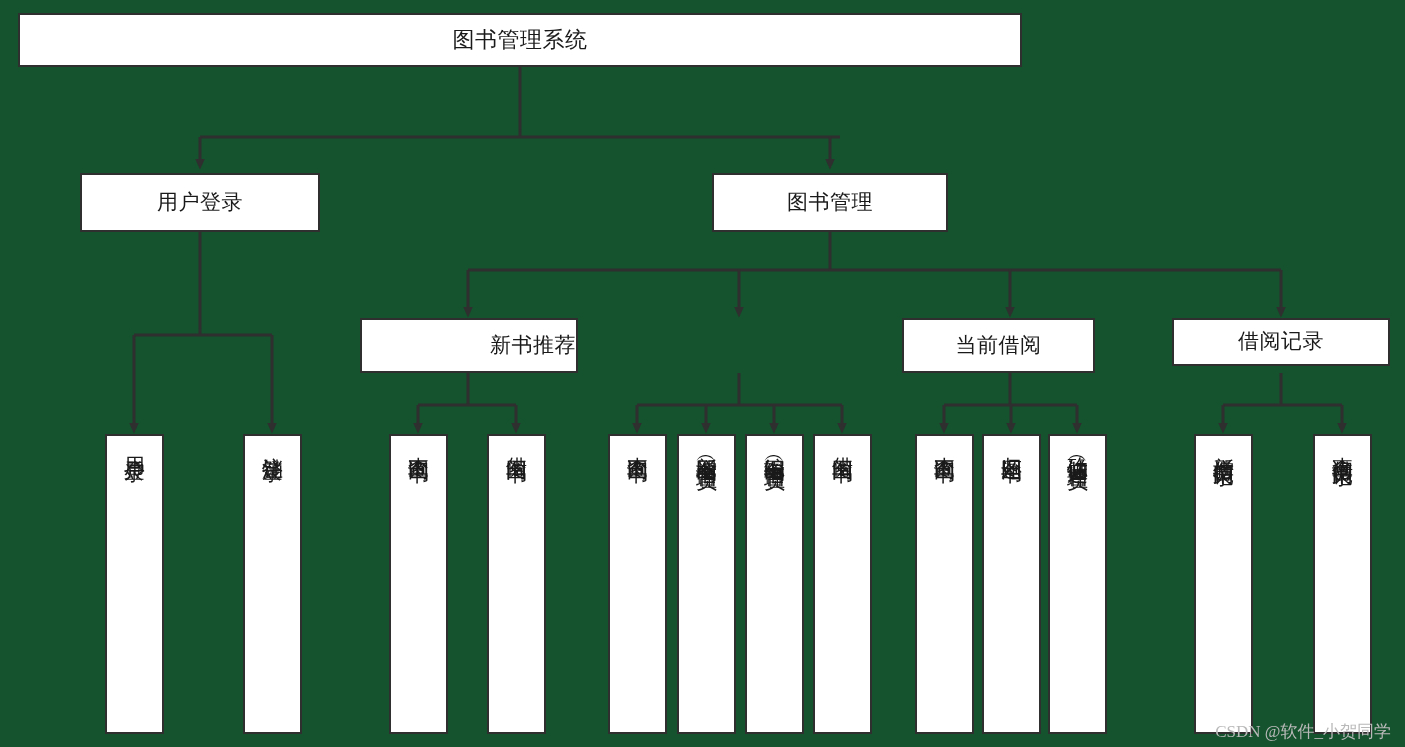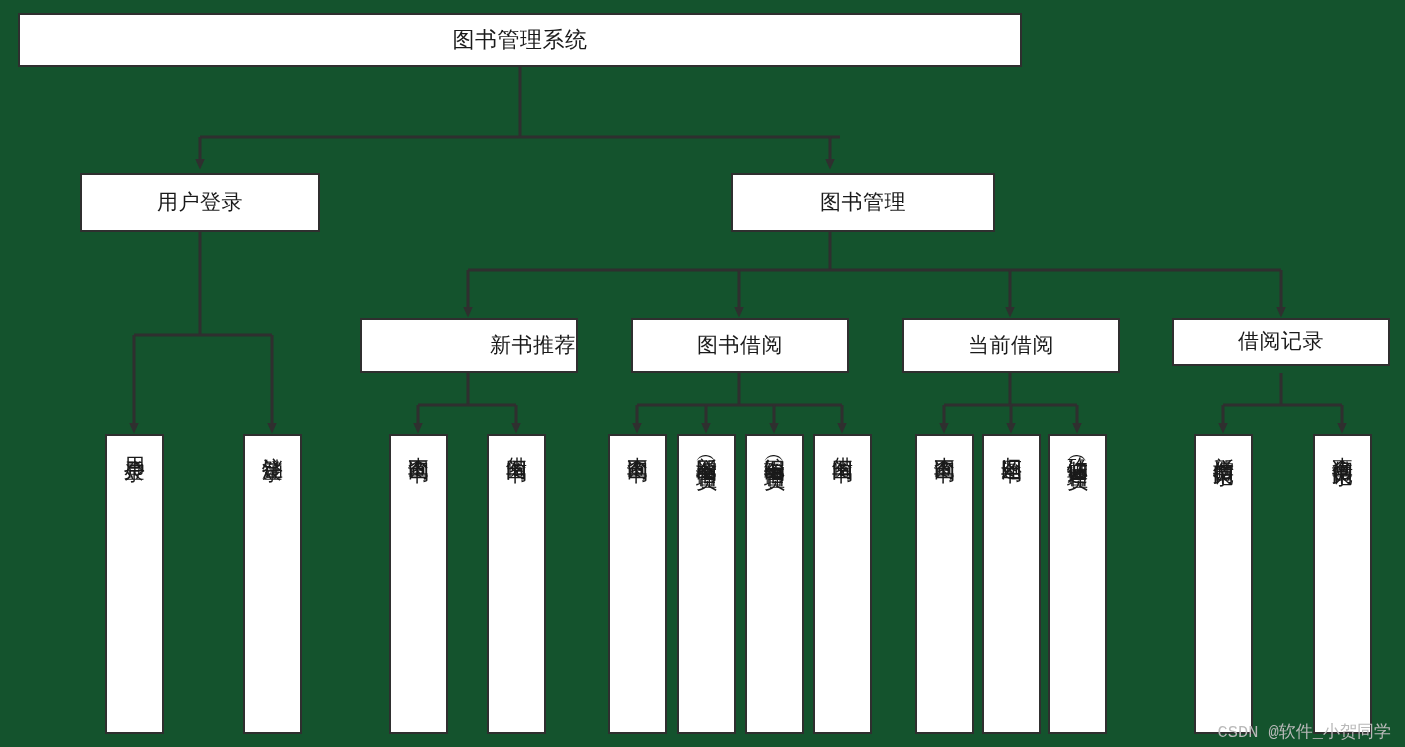--- a/index.html
+++ b/index.html
@@ -63,21 +63,21 @@
     margin: 0 auto;
   }
   .watermark {
     position: absolute;
     right: 14px;
     bottom: 4px;
     font-size: 17px;
     color: #b9b9b9;
     white-space: nowrap;
     z-index: 5;
-    font-family: Liberation Mono, monospace;
+    font-family: Liberation Serif, serif;
   }
 </style>
 </head>
 <body>
 
 <div id="diagram">
 
   <svg id="edges" viewBox="0 0 1405 747" width="1405" height="747">
     <defs>
       <marker id="arrow" markerWidth="12" markerHeight="12" refX="1.5" refY="5" orient="auto" markerUnits="userSpaceOnUse">
@@ -128,31 +128,28 @@
     </g>
   </svg>
 
   <div class="node root horizontal" style="left:18px; top:13px; width:1004px; height:54px;">
     <span class="label">图书管理系统</span>
   </div>
 
   <div class="node horizontal" style="left:80px; top:173px; width:240px; height:59px;">
     <span class="label">用户登录</span>
   </div>
-  <div class="node horizontal" style="left:731px; top:173px; width:264px; height:59px;">
+  <div class="node horizontal" style="left:712px; top:173px; width:236px; height:59px;">
     <span class="label">图书管理</span>
   </div>
 
   <div class="node horizontal" style="left:360px; top:318px; width:218px; height:55px;justify-content:flex-end;">
     <span class="label">新书推荐</span>
   </div>
-  <div class="node horizontal" style="left:631px; top:318px; width:218px; height:55px;">
-    <span class="label">图书借阅</span>
-  </div>
-  <div class="node horizontal" style="left:902px; top:318px; width:218px; height:55px;">
+  <div class="node horizontal" style="left:902px; top:318px; width:193px; height:55px;">
     <span class="label">当前借阅</span>
   </div>
   <div class="node horizontal" style="left:1172px; top:318px; width:218px; height:48px;">
     <span class="label">借阅记录</span>
   </div>
 
   <div class="node vertical" style="left:105px; top:434px; width:59px; height:300px;">
     <span class="label">用户登录</span>
   </div>
   <div class="node vertical" style="left:243px; top:434px; width:59px; height:300px;">

